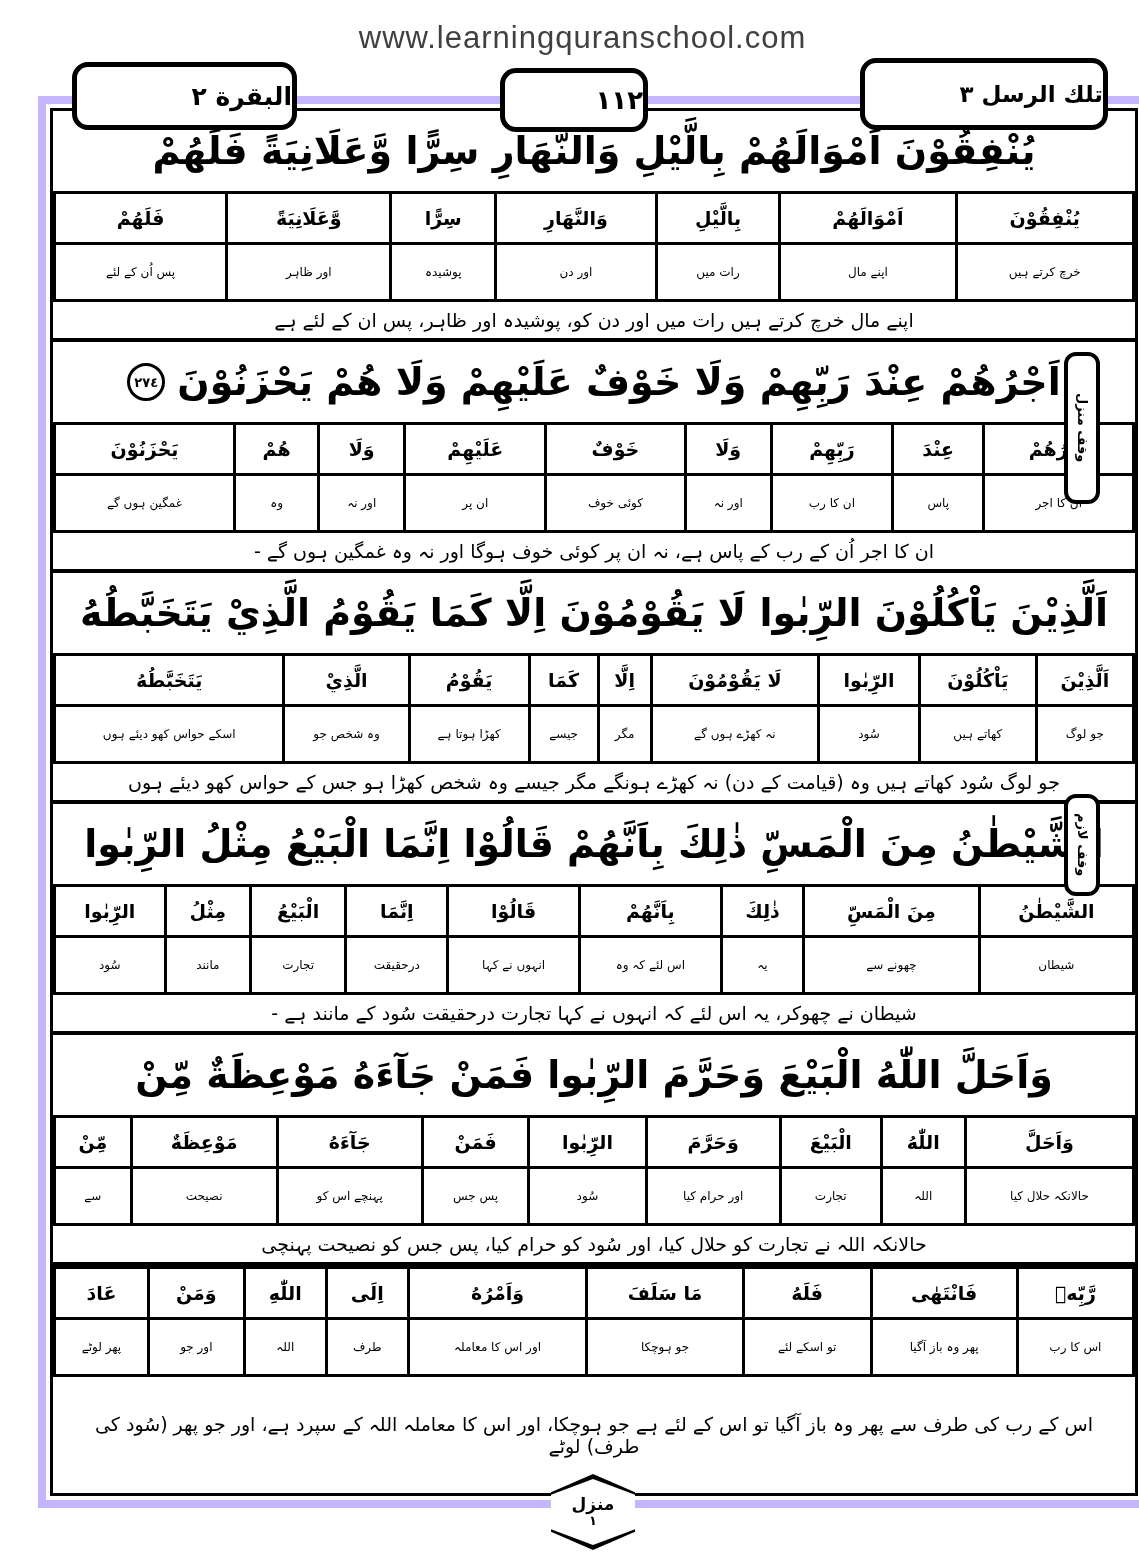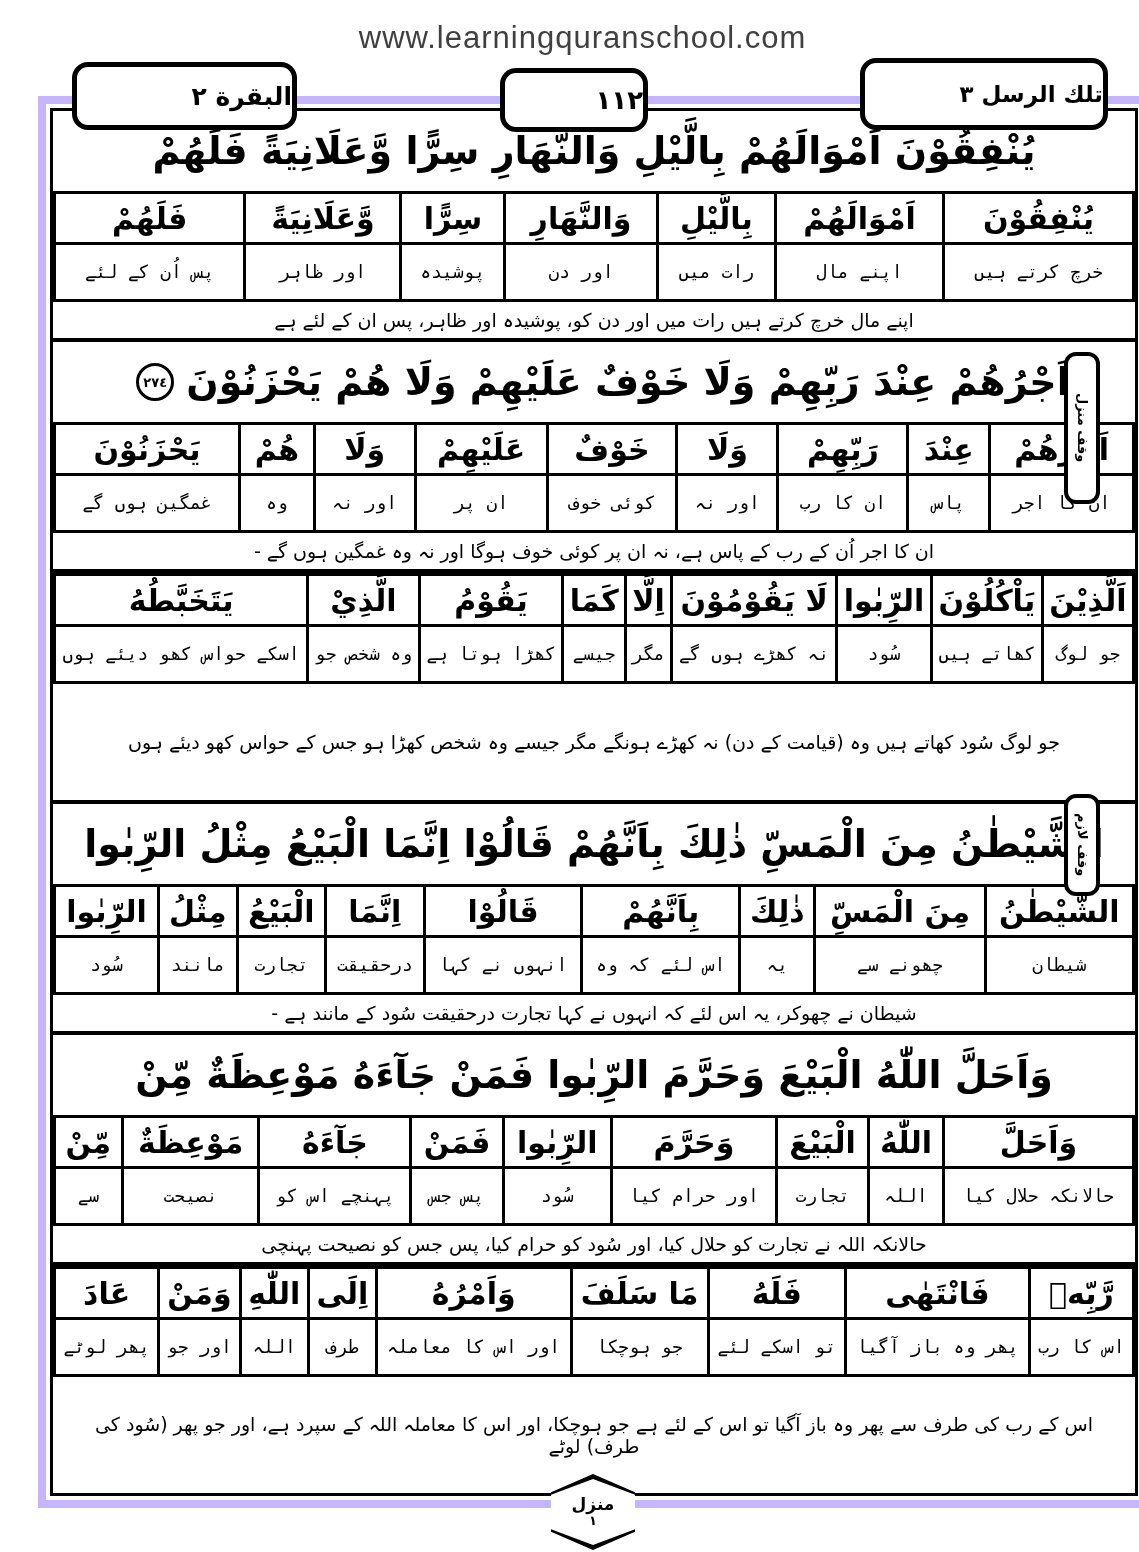--- a/index.html
+++ b/index.html
@@ -42,30 +42,30 @@
   
   .block{flex:1;display:flex;flex-direction:column;border-bottom:4px solid #000;min-height:0;}
   .block:last-child{border-bottom:none;}
   .verse-line{
     flex:0 0 76px;display:flex;align-items:center;justify-content:center;gap:12px;
     direction:rtl;font-size:38px;font-weight:bold;padding:2px 10px;white-space:nowrap;
   }
   .ayah-marker{
     display:inline-flex;align-items:center;justify-content:center;
     width:32px;height:32px;border:3px solid #000;border-radius:50%;
-    font-size:13px;font-weight:bold;flex:0 0 auto;margin-left:18px;
+    font-size:13px;font-weight:bold;flex:0 0 auto;
   }
   .word-table{
     width:100%;border-collapse:collapse;direction:rtl;flex:0 0 auto;
   }
   .word-table td{
     border:3px solid #000;text-align:center;padding:1px 5px;
   }
-  td.cell-ar{height:46px;font-size:30px;font-weight:bold;}
-  td.cell-ur{height:52px;font-size:18px;font-family:Liberation Mono, monospace;}
+  td.cell-ar{height:46px;font-size:19px;font-weight:bold;}
+  td.cell-ur{height:52px;font-size:12px;}
   .trans-line{
     flex:1;display:flex;align-items:center;justify-content:center;
     direction:rtl;font-size:19px;padding:2px 16px;text-align:center;
   }
   
   .manzil-outer{
     position:absolute;left:551px;top:1474px;width:84px;height:76px;z-index:7;
     clip-path:polygon(50% 0,100% 24%,100% 76%,50% 100%,0 76%,0 24%);
     background:#000;display:flex;align-items:center;justify-content:center;
   }
@@ -164,20 +164,24 @@
               <td class="cell-ur">غمگین ہوں گے</td>
             </tr>
       </tbody>
     </table>
     <div class="trans-line">
       <span class="trans-text">ان کا اجر اُن کے رب کے پاس ہے، نہ ان پر کوئی خوف ہوگا اور نہ وہ غمگین ہوں گے -</span>
     </div>
   </div>
 
   <div class="block">
+    <div class="verse-line">
+      <span class="verse-text">اَلَّذِيْنَ يَاْكُلُوْنَ الرِّبٰوا لَا يَقُوْمُوْنَ اِلَّا كَمَا يَقُوْمُ الَّذِيْ يَتَخَبَّطُهُ</span>
+
+    </div>
     <table class="word-table">
       <tbody>
         <tr class="row-arabic">
               <td class="cell-ar">اَلَّذِيْنَ</td>
               <td class="cell-ar">يَاْكُلُوْنَ</td>
               <td class="cell-ar">الرِّبٰوا</td>
               <td class="cell-ar">لَا يَقُوْمُوْنَ</td>
               <td class="cell-ar">اِلَّا</td>
               <td class="cell-ar">كَمَا</td>
               <td class="cell-ar">يَقُوْمُ</td>

